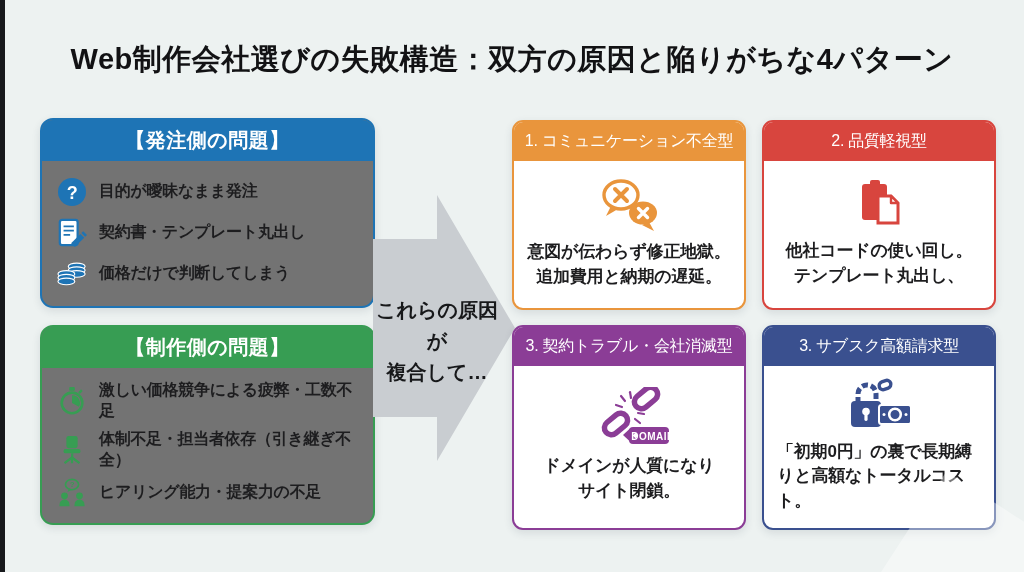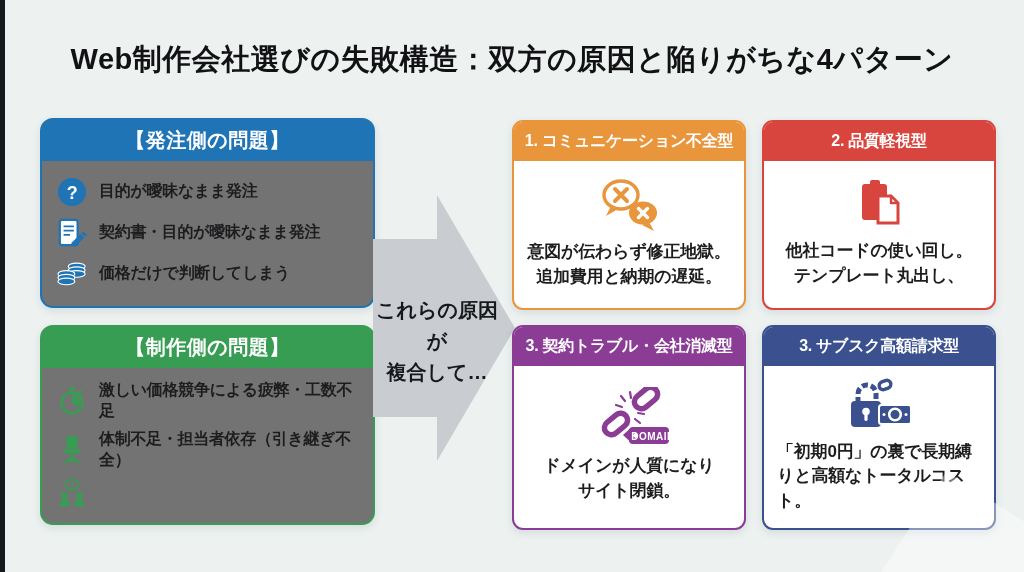--- a/index.html
+++ b/index.html
@@ -32,21 +32,21 @@
   .arrow-label{position:absolute;left:0;top:100px;width:128px;text-align:center;font-size:20px;font-weight:800;color:#17181a;line-height:1.55;}
   .arrow-label span{display:block;}
 
   
   .grid-right{position:absolute;left:512px;top:120px;width:484px;display:grid;grid-template-columns:234px 234px;grid-template-rows:190px 205px;column-gap:16px;row-gap:15px;}
   .pattern-box{background:#fff;border-radius:11px;overflow:hidden;display:flex;flex-direction:column;box-shadow:0 3px 9px rgba(40,60,70,.12);border:2px solid;}
   .p-orange{border-color:var(--orange);} .p-orange .p-head{background:var(--orange);}
   .p-red{border-color:var(--red);}       .p-red .p-head{background:var(--red);}
   .p-purple{border-color:var(--purple);} .p-purple .p-head{background:var(--purple);}
   .p-navy{border-color:var(--navy);}     .p-navy .p-head{background:var(--navy);}
-  .p-head{height:39px;display:flex;align-items:center;justify-content:center;color:#fff;font-weight:700;font-size:16px;letter-spacing:-.3px;white-space:nowrap;}
+  .p-head{height:39px;display:flex;align-items:center;justify-content:center;color:#fff;font-weight:400;font-size:16px;letter-spacing:-.3px;white-space:nowrap;}
   .p-body{flex:1;display:flex;flex-direction:column;align-items:center;justify-content:center;gap:7px;padding:6px 13px 10px;}
   .p-icon{display:flex;align-items:center;justify-content:center;}
   .desc{font-size:17px;font-weight:800;color:var(--ink);text-align:center;line-height:1.45;letter-spacing:-.2px;}
   .desc span{display:block;}
   .desc.align-left{text-align:left;}
 </style>
 </head>
 <body>
 
 <div class="stage">
@@ -72,21 +72,21 @@
           <span class="li-icon">
             <svg width="30" height="30" viewBox="0 0 32 32">
               <rect x="3" y="2" width="19" height="27" rx="2.5" fill="#fff" stroke="var(--blue)" stroke-width="2.4"></rect>
               <line x1="7" y1="9" x2="18" y2="9" stroke="var(--blue)" stroke-width="1.8"></line>
               <line x1="7" y1="13.5" x2="18" y2="13.5" stroke="var(--blue)" stroke-width="1.8"></line>
               <line x1="7" y1="18" x2="14" y2="18" stroke="var(--blue)" stroke-width="1.8"></line>
               <path d="M15 27 L25 17 L29 21 L19 31 Z" fill="var(--blue)"></path>
               <path d="M26 16 L28 14 L32 18 L30 20 Z" fill="var(--blue)"></path>
             </svg>
           </span>
-          <span>契約書・目的が曖昧なまま発注</span>
+          <span>契約書・テンプレート丸出し</span>
         </li>
         <li class="cause-item">
           <span class="li-icon">
             <svg width="30" height="30" viewBox="0 0 32 32">
               <g fill="var(--blue)" stroke="#fff" stroke-width="1.2">
                 <ellipse cx="21" cy="9" rx="9" ry="3.6"></ellipse>
                 <ellipse cx="21" cy="13" rx="9" ry="3.6"></ellipse>
                 <ellipse cx="21" cy="17" rx="9" ry="3.6"></ellipse>
                 <ellipse cx="10" cy="17" rx="9" ry="3.6"></ellipse>
                 <ellipse cx="10" cy="21" rx="9" ry="3.6"></ellipse>
@@ -129,20 +129,21 @@
             <svg width="30" height="30" viewBox="0 0 32 32">
               <ellipse cx="16" cy="7" rx="7" ry="5.5" fill="none" stroke="var(--green)" stroke-width="1.8"></ellipse>
               <path d="M13 11.5 L11 15 L16 12.5 Z" fill="var(--green)"></path>
               <text x="16" y="10" text-anchor="middle" font-size="8.5" font-weight="bold" fill="var(--green)">?</text>
               <circle cx="8" cy="19" r="3.6" fill="var(--green)"></circle>
               <path d="M2.5 30 q0 -7 5.5 -7 q5.5 0 5.5 7 Z" fill="var(--green)"></path>
               <circle cx="24" cy="19" r="3.6" fill="var(--green)"></circle>
               <path d="M18.5 30 q0 -7 5.5 -7 q5.5 0 5.5 7 Z" fill="var(--green)"></path>
             </svg>
           </span>
+          <span>ヒアリング能力・提案力の不足</span>
         </li>
       </ul>
     </section>
   </div>
 
   <div class="arrow-wrap">
     <svg width="142" height="266" viewBox="0 0 142 266">
       <polygon points="0,44 64,44 64,0 142,133 64,266 64,222 0,222" fill="var(--arrow-gray)"></polygon>
     </svg>
     <div class="arrow-label">

